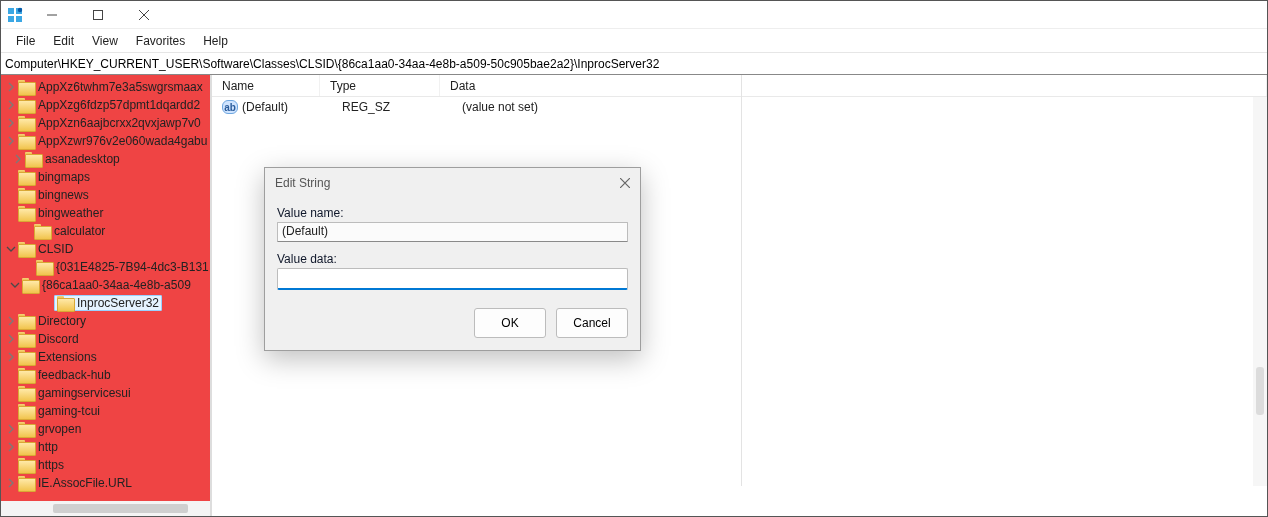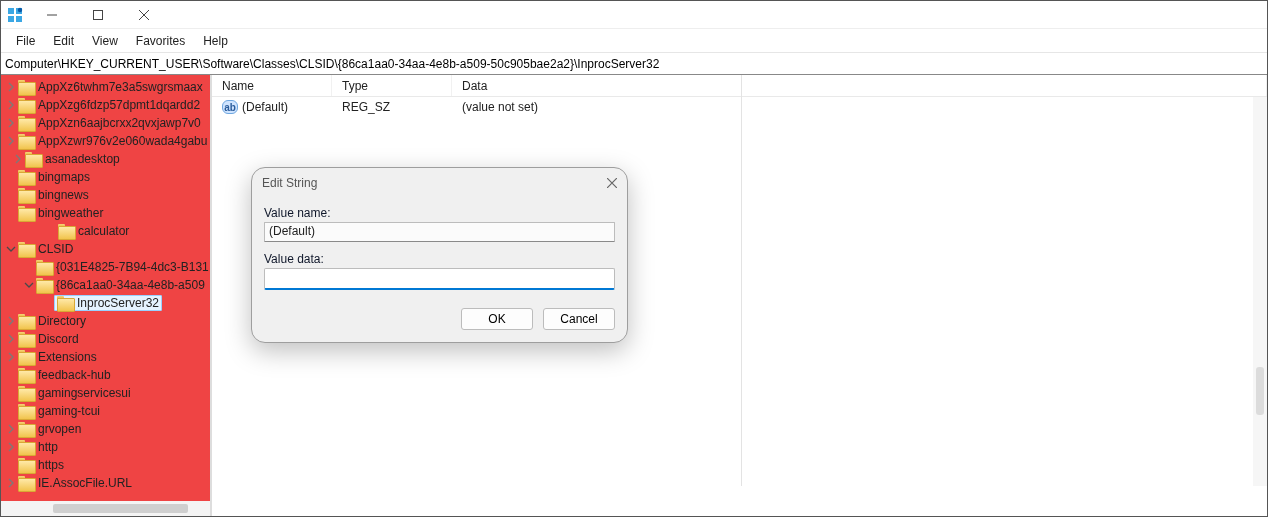--- a/index.html
+++ b/index.html
@@ -168,21 +168,21 @@
   }
   .list-header .col {
     padding-left: 10px;
     color: #222;
     font-size: 12px;
     height: 100%;
     display: flex;
     align-items: center;
     border-right: 1px solid #f1f1f1;
   }
-  .col-name { width: 120px; }
+  .col-name { width: 108px; }
   .col-type { width: 120px; }
   .col-data { flex: 1; }
 
   .list-row {
     height: 20px;
     display: flex;
     align-items: center;
   }
   .list-row .cell {
     padding-left: 10px;
@@ -220,26 +220,26 @@
     left: -4px;
     top: 275px;
     width: 8px;
     height: 40px;
     background: transparent;
   }
 
   
   .dialog {
     position: absolute;
-    left: 250px;
+    left: 263px;
     top: 166px;
     width: 377px;
     background: #f0f0f0;
     border: 1px solid #9e9e9e;
-    border-radius: 14px;
+    border-radius: 0;
     box-shadow: 0 8px 26px rgba(0,0,0,0.25);
     z-index: 10;
   }
   .dialog-title {
     height: 30px;
     display: flex;
     align-items: center;
     padding-left: 10px;
     font-size: 12px;
     color: #555;
@@ -285,21 +285,21 @@
     outline: none;
   }
   .dlg-buttons {
     display: flex;
     justify-content: flex-end;
     gap: 10px;
     margin-top: 18px;
   }
   .dlg-btn {
     width: 72px;
-    height: 22px;
+    height: 30px;
     background: #fdfdfd;
     border: 1px solid #bcbcbc;
     border-radius: 3px;
     font-size: 12px;
     display: flex; align-items: center; justify-content: center;
   }
   .pane-vscroll-track {
     position: absolute;
     right: 0; top: 22px; bottom: 30px;
     width: 14px;
@@ -428,21 +428,21 @@
             <span class="tree-label">bingnews</span>
           </span>
         </div>
         <div class="tree-row" style="padding-left: 4px;">
           <span class="chevron-placeholder"></span>
           <span class="sel-wrap">
             <span class="folder-icon"></span>
             <span class="tree-label">bingweather</span>
           </span>
         </div>
-        <div class="tree-row" style="padding-left: 4px; margin-left: 40px;">
+        <div class="tree-row" style="padding-left: 20px;">
           <span class="chevron-placeholder"></span>
           <span class="sel-wrap">
             <span class="folder-icon"></span>
             <span class="tree-label">calculator</span>
           </span>
         </div>
         <div class="tree-row" style="padding-left: 4px;">
           <span class="chevron">
             <svg width="10" height="10" viewBox="0 0 10 10">
               <path d="M1 3 L5 7 L9 3" fill="none" stroke="#4a4a4a" stroke-width="1.3"></path>
@@ -453,21 +453,21 @@
             <span class="tree-label">CLSID</span>
           </span>
         </div>
         <div class="tree-row" style="padding-left: 22px;">
           <span class="chevron-placeholder"></span>
           <span class="sel-wrap">
             <span class="folder-icon"></span>
             <span class="tree-label">{031E4825-7B94-4dc3-B131</span>
           </span>
         </div>
-        <div class="tree-row" style="padding-left: 22px;">
+        <div class="tree-row" style="padding-left: 8px;">
           <span class="chevron">
             <svg width="10" height="10" viewBox="0 0 10 10">
               <path d="M1 3 L5 7 L9 3" fill="none" stroke="#4a4a4a" stroke-width="1.3"></path>
             </svg>
           </span>
           <span class="sel-wrap">
             <span class="folder-icon"></span>
             <span class="tree-label">{86ca1aa0-34aa-4e8b-a509</span>
           </span>
         </div>

